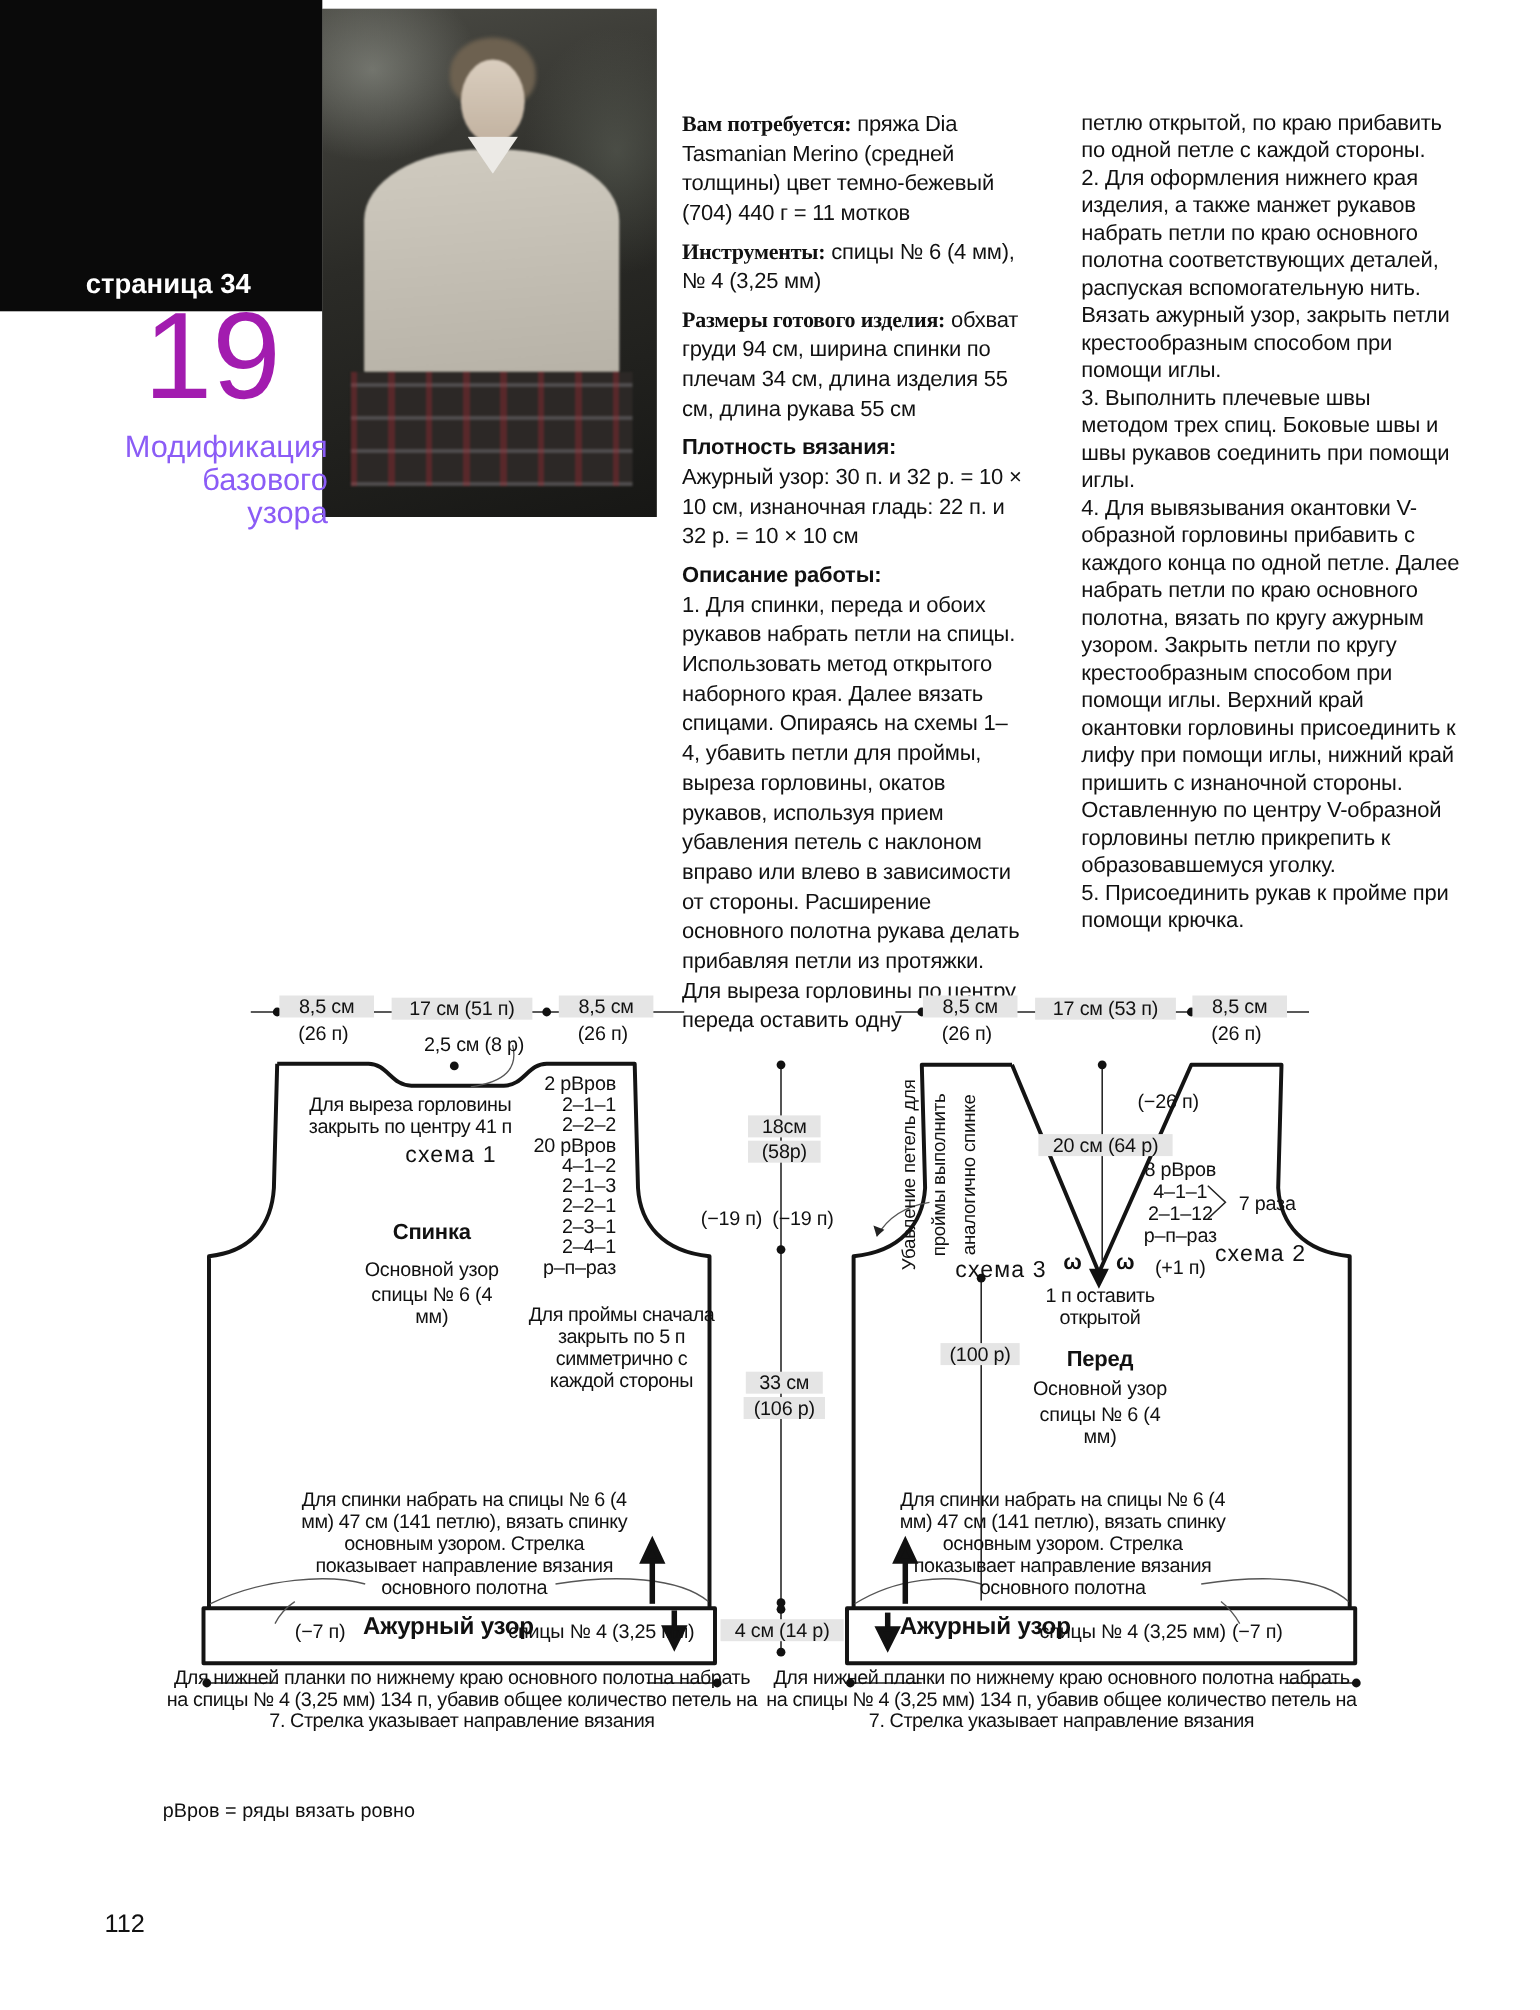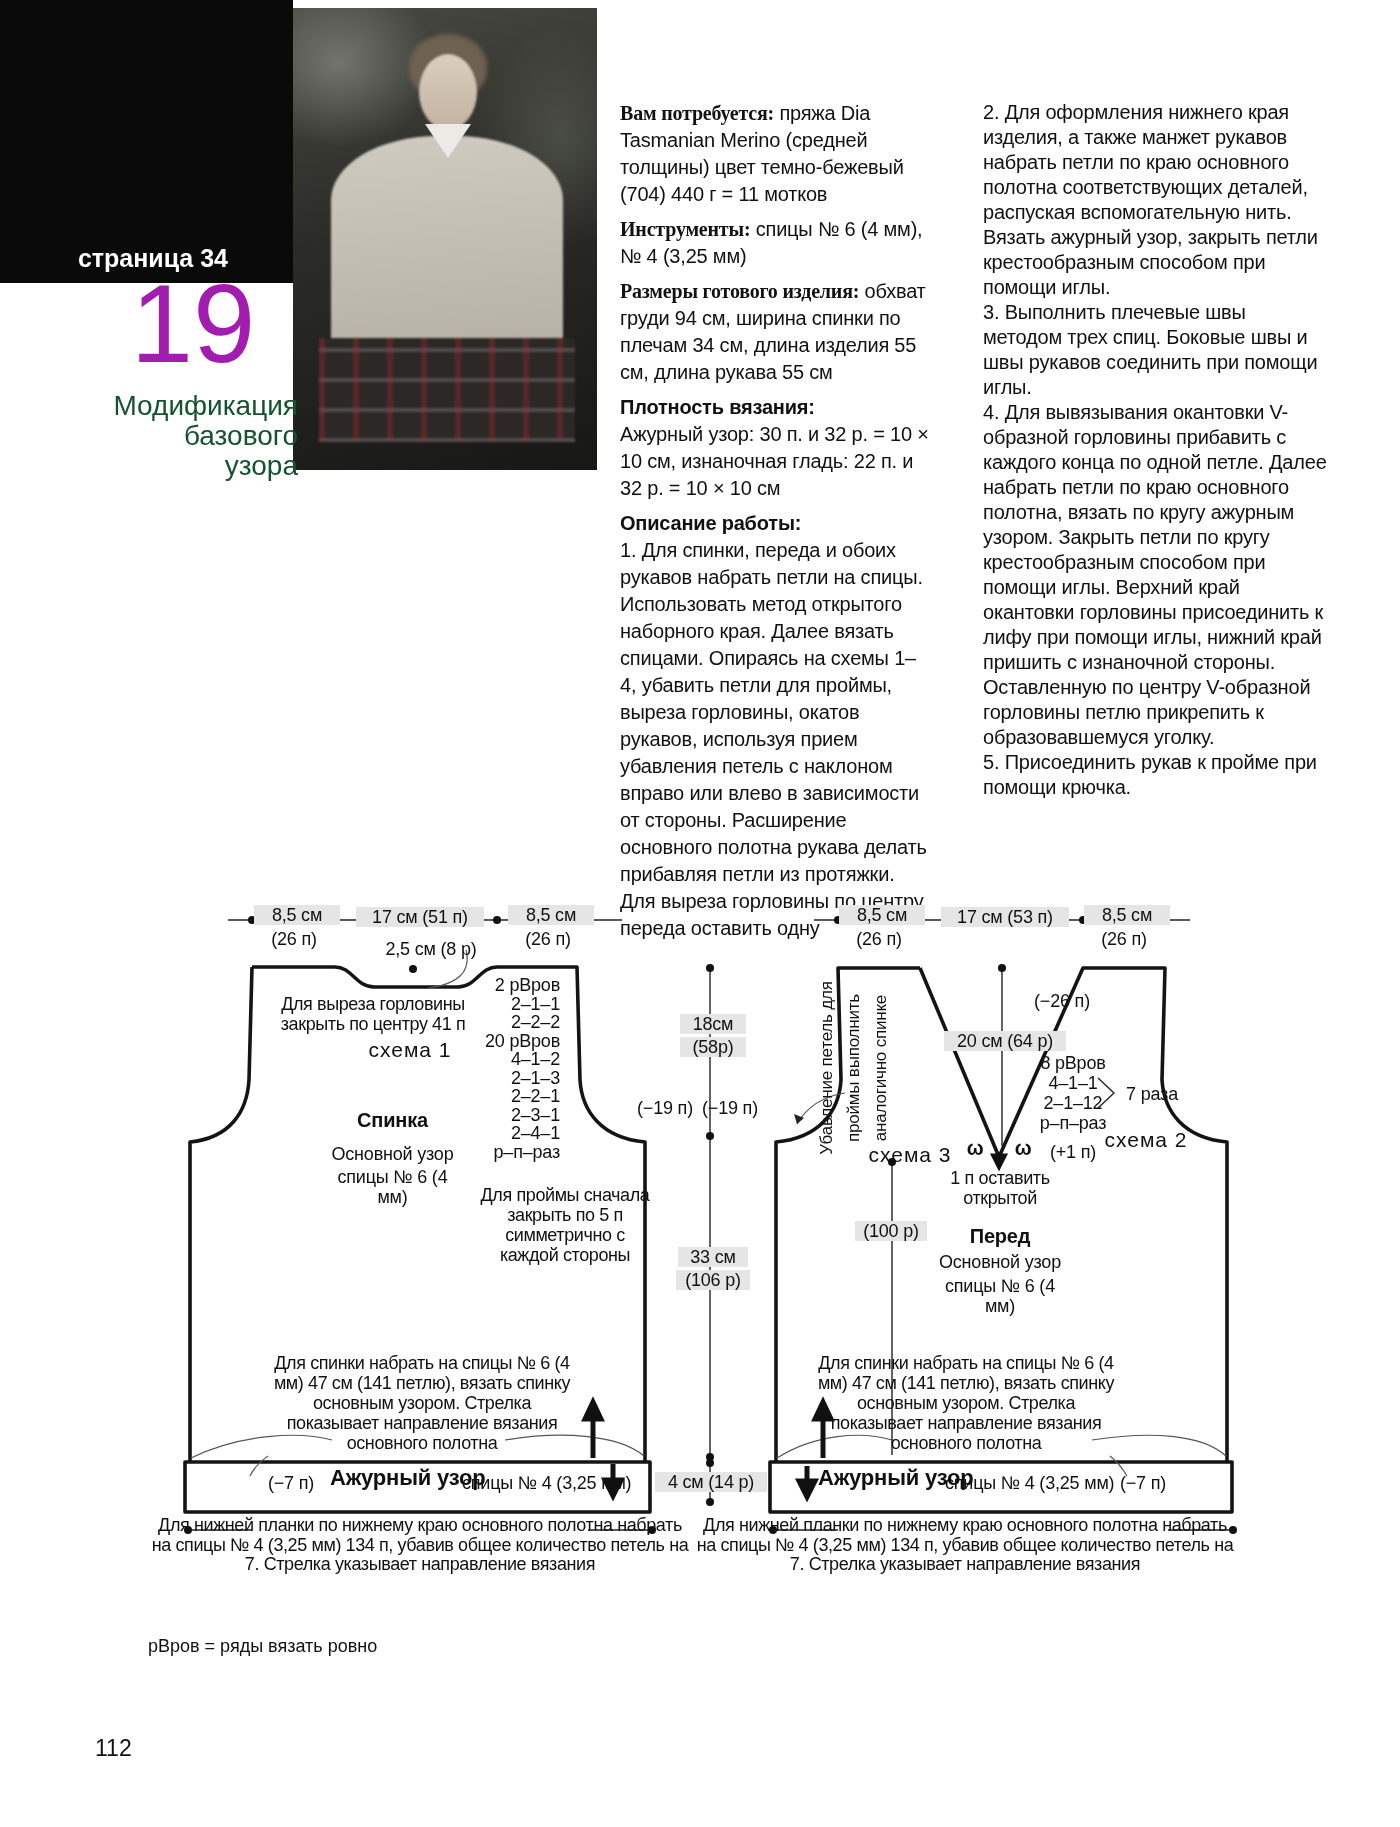--- a/index.html
+++ b/index.html
@@ -5,21 +5,21 @@
   html,body{margin:0;padding:0;background:#ffffff;}
   .page{position:relative;width:1400px;height:1827px;background:#fff;overflow:hidden;
         font-family:"Liberation Sans","DejaVu Sans",sans-serif;color:#111;}
   
   .black-tab{position:absolute;left:0;top:0;width:293px;height:283px;background:#0a0a0a;}
   .tab-label{position:absolute;left:0;top:244px;width:228px;text-align:right;
              color:#fff;font-weight:bold;font-size:25px;}
   .big-num{position:absolute;left:128px;top:268px;width:130px;text-align:center;
            font-size:112px;line-height:1;color:#a21caf;}
   .subtitle{position:absolute;left:40px;top:391px;width:258px;text-align:right;
-            color:#14532d;font-size:28px;line-height:30px;}
+            color:#8b5cf6;font-size:28px;line-height:30px;}
   
   .photo{position:absolute;left:293px;top:8px;width:304px;height:462px;background:#20201d;overflow:hidden;}
   .photo div{position:absolute;}
   .ph-bg{inset:0;background:
      radial-gradient(140px 120px at 15% 12%, rgba(195,200,190,.38), transparent 70%),
      radial-gradient(120px 160px at 88% 28%, rgba(100,105,95,.5), transparent 70%),
      linear-gradient(165deg,#4a4a44 0%,#2b2b27 45%,#171715 100%);}
   .ph-hair{width:78px;height:64px;left:116px;top:26px;background:#6d6150;border-radius:50% 50% 42% 42%;filter:blur(2px);}
   .ph-face{width:58px;height:76px;left:126px;top:46px;background:linear-gradient(#dacebf,#c2b2a0);border-radius:50%;filter:blur(1px);}
   .ph-collar{width:46px;height:34px;left:132px;top:116px;background:#eceae6;
@@ -86,20 +86,21 @@
     <p><b>Вам потребуется:</b><span> пряжа Dia Tasmanian Merino (средней толщины) цвет темно-бежевый (704) 440 г = 11 мотков</span></p>
     <p><b>Инструменты:</b><span> спицы № 6 (4 мм), № 4 (3,25 мм)</span></p>
     <p><b>Размеры готового изделия:</b><span> обхват груди 94 см, ширина спинки по плечам 34 см, длина изделия 55 см, длина рукава 55 см</span></p>
     <p class="h">Плотность вязания:</p>
     <p>Ажурный узор: 30 п. и 32 р. = 10 × 10 см, изнаночная гладь: 22 п. и 32 р. = 10 × 10 см</p>
     <p class="h">Описание работы:</p>
     <p>1. Для спинки, переда и обоих рукавов набрать петли на спицы. Использовать метод открытого наборного края. Далее вязать спицами. Опираясь на схемы 1–4, убавить петли для проймы, выреза горловины, окатов рукавов, используя прием убавления петель с наклоном вправо или влево в зависимости от стороны. Расширение основного полотна рукава делать прибавляя петли из протяжки. Для выреза горловины по центру переда оставить одну</p>
   </div>
 
   <div class="col col2">
+    <p>петлю открытой, по краю прибавить по одной петле с каждой стороны.</p>
     <p>2. Для оформления нижнего края изделия, а также манжет рукавов набрать петли по краю основного полотна соответствующих деталей, распуская вспомогательную нить. Вязать ажурный узор, закрыть петли крестообразным способом при помощи иглы.</p>
     <p>3. Выполнить плечевые швы методом трех спиц. Боковые швы и швы рукавов соединить при помощи иглы.</p>
     <p>4. Для вывязывания окантовки V-образной горловины прибавить с каждого конца по одной петле. Далее набрать петли по краю основного полотна, вязать по кругу ажурным узором. Закрыть петли по кругу крестообразным способом при помощи иглы. Верхний край окантовки горловины присоединить к лифу при помощи иглы, нижний край пришить с изнаночной стороны. Оставленную по центру V-образной горловины петлю прикрепить к образовавшемуся уголку.</p>
     <p>5. Присоединить рукав к пройме при помощи крючка.</p>
   </div>
 
   <svg width="1400" height="1827" viewBox="0 0 1400 1827">
     <g fill="none" stroke="#141414" stroke-width="3.6" stroke-linejoin="round">
 
       <path d="M252,967 L335,967 C352,967 356,987 374,987 L458,987 C476,987 480,967 497,967 L577,967 L580,1080 C582,1112 602,1138 645,1142 L645,1462"></path>

